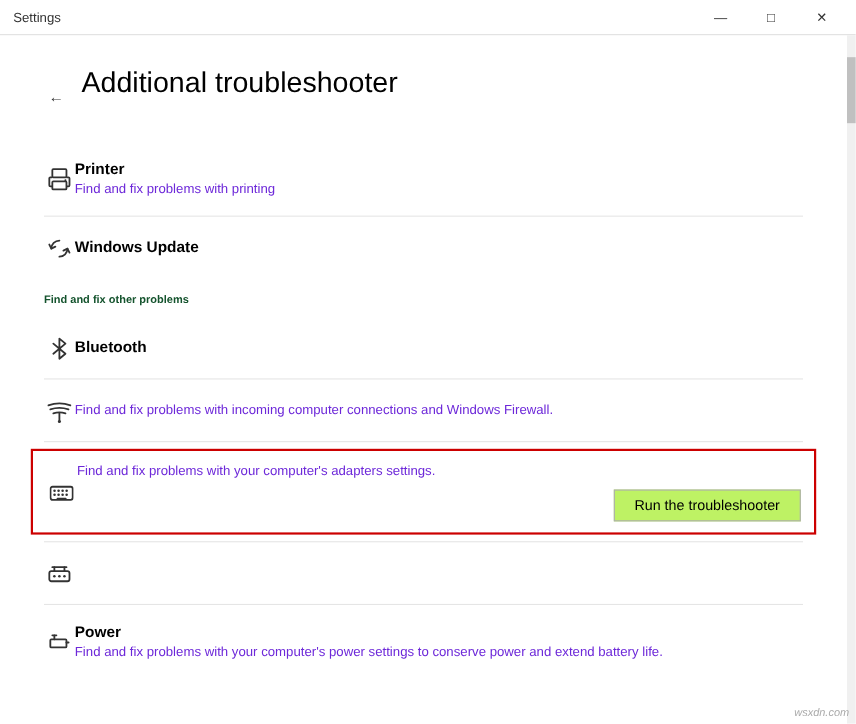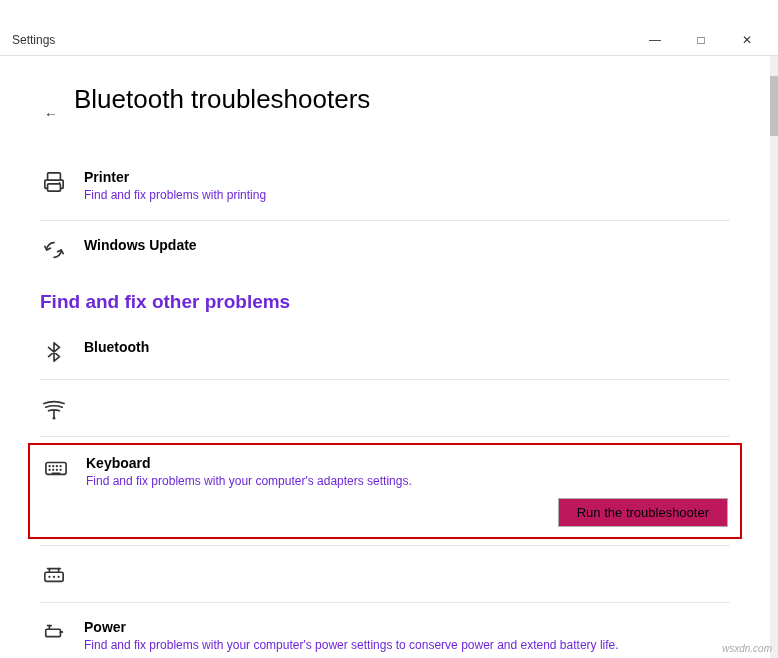--- a/index.html
+++ b/index.html
@@ -16,21 +16,20 @@
 
     
     .title-bar {
       display: flex;
       align-items: center;
       justify-content: space-between;
       height: 32px;
       padding: 0 8px 0 12px;
       background: #fff;
       border-bottom: 1px solid #e0e0e0;
-      margin-top: 24px;
     }
     .title-bar-left {
       display: flex;
       align-items: center;
       gap: 10px;
     }
     .title-bar-title {
       font-size: 12px;
       color: #333;
     }
@@ -85,32 +84,31 @@
     }
 
     .page-title {
       font-size: 26px;
       font-weight: 300;
       color: #000;
       margin-bottom: 24px;
     }
 
     .section-header {
-      font-size: 19px;
+      font-size: 10px;
       font-weight: 600;
-      color: #6d28d9;
+      color: #14532d;
       margin-bottom: 16px;
     }
 
     
     .ts-item {
       display: flex;
-      align-items: flex-start;
+      align-items: center;
       padding: 10px 0;
-      gap: 16px;
       cursor: default;
     }
 
     .ts-item.expanded {
       border: 2px solid #cc0000;
       padding: 10px 12px;
       margin: 0 -12px;
     }
 
     .ts-item .icon {
@@ -143,21 +141,21 @@
 
     .run-btn-row {
       display: flex;
       justify-content: flex-end;
       margin-top: 8px;
     }
 
     .run-btn {
       padding: 6px 18px;
       font-size: 13px;
-      background: #be185d;
+      background: #bef264;
       border: 1px solid #adadad;
       cursor: pointer;
       color: #000;
       font-family: 'Segoe UI', Arial, sans-serif;
     }
 
     .divider {
       height: 1px;
       background: #e5e5e5;
       margin: 6px 0;
@@ -195,21 +193,21 @@
     <button class="title-bar-btn">□</button>
     <button class="title-bar-btn close">✕</button>
   </div>
 </div>
 
 <div class="content">
   <div class="main-panel">
 
     <div style="display:flex; align-items:center; gap:12px; margin-bottom:20px;">
       <span class="back-arrow">←</span>
-      <span class="page-title">Bluetooth troubleshooters</span>
+      <span class="page-title">Additional troubleshooter</span>
     </div>
 
     <div class="ts-item">
       <div class="icon">
         <svg class="svg-icon" viewBox="0 0 24 24" fill="none" stroke="#333" stroke-width="1.8">
           <rect x="5" y="2" width="14" height="8" rx="1"></rect>
           <path d="M5 10H3a1 1 0 0 0-1 1v7a1 1 0 0 0 1 1h2"></path>
           <path d="M19 10h2a1 1 0 0 1 1 1v7a1 1 0 0 1-1 1h-2"></path>
           <rect x="5" y="14" width="14" height="8" rx="1"></rect>
           <circle cx="18" cy="13" r="1" fill="#333" stroke="none"></circle>
@@ -258,20 +256,21 @@
       <div class="icon">
         <svg class="svg-icon" viewBox="0 0 24 24" fill="none" stroke="#333" stroke-width="1.8">
           <path d="M1 6 Q12 2 23 6" stroke-linecap="round"></path>
           <path d="M3 10 Q12 7 21 10" stroke-linecap="round"></path>
           <path d="M6 14 Q12 12 18 14" stroke-linecap="round"></path>
           <line x1="12" y1="14" x2="12" y2="22" stroke-linecap="round"></line>
           <circle cx="12" cy="22" r="1.5" fill="#333" stroke="none"></circle>
         </svg>
       </div>
       <div class="text-block">
+        <div class="item-desc">Find and fix problems with incoming computer connections and Windows Firewall.</div>
       </div>
     </div>
 
     <div class="divider"></div>
 
     <div class="ts-item expanded">
       <div class="icon">
         <svg class="svg-icon" viewBox="0 0 24 24" fill="none" stroke="#333" stroke-width="1.8">
           <rect x="1" y="6" width="22" height="13" rx="2"></rect>
           <line x1="5" y1="10" x2="5" y2="10" stroke-linecap="round" stroke-width="2.5"></line>
@@ -279,21 +278,20 @@
           <line x1="13" y1="10" x2="13" y2="10" stroke-linecap="round" stroke-width="2.5"></line>
           <line x1="17" y1="10" x2="17" y2="10" stroke-linecap="round" stroke-width="2.5"></line>
           <line x1="5" y1="14" x2="5" y2="14" stroke-linecap="round" stroke-width="2.5"></line>
           <line x1="9" y1="14" x2="9" y2="14" stroke-linecap="round" stroke-width="2.5"></line>
           <line x1="13" y1="14" x2="13" y2="14" stroke-linecap="round" stroke-width="2.5"></line>
           <line x1="17" y1="14" x2="17" y2="14" stroke-linecap="round" stroke-width="2.5"></line>
           <line x1="8" y1="18" x2="16" y2="18" stroke-linecap="round" stroke-width="2"></line>
         </svg>
       </div>
       <div class="text-block">
-        <div class="item-title">Keyboard</div>
         <div class="item-desc">Find and fix problems with your computer's adapters settings.</div>
         <div class="run-btn-row">
           <button class="run-btn">Run the troubleshooter</button>
         </div>
       </div>
     </div>
 
     <div class="divider"></div>
 
     <div class="ts-item">

